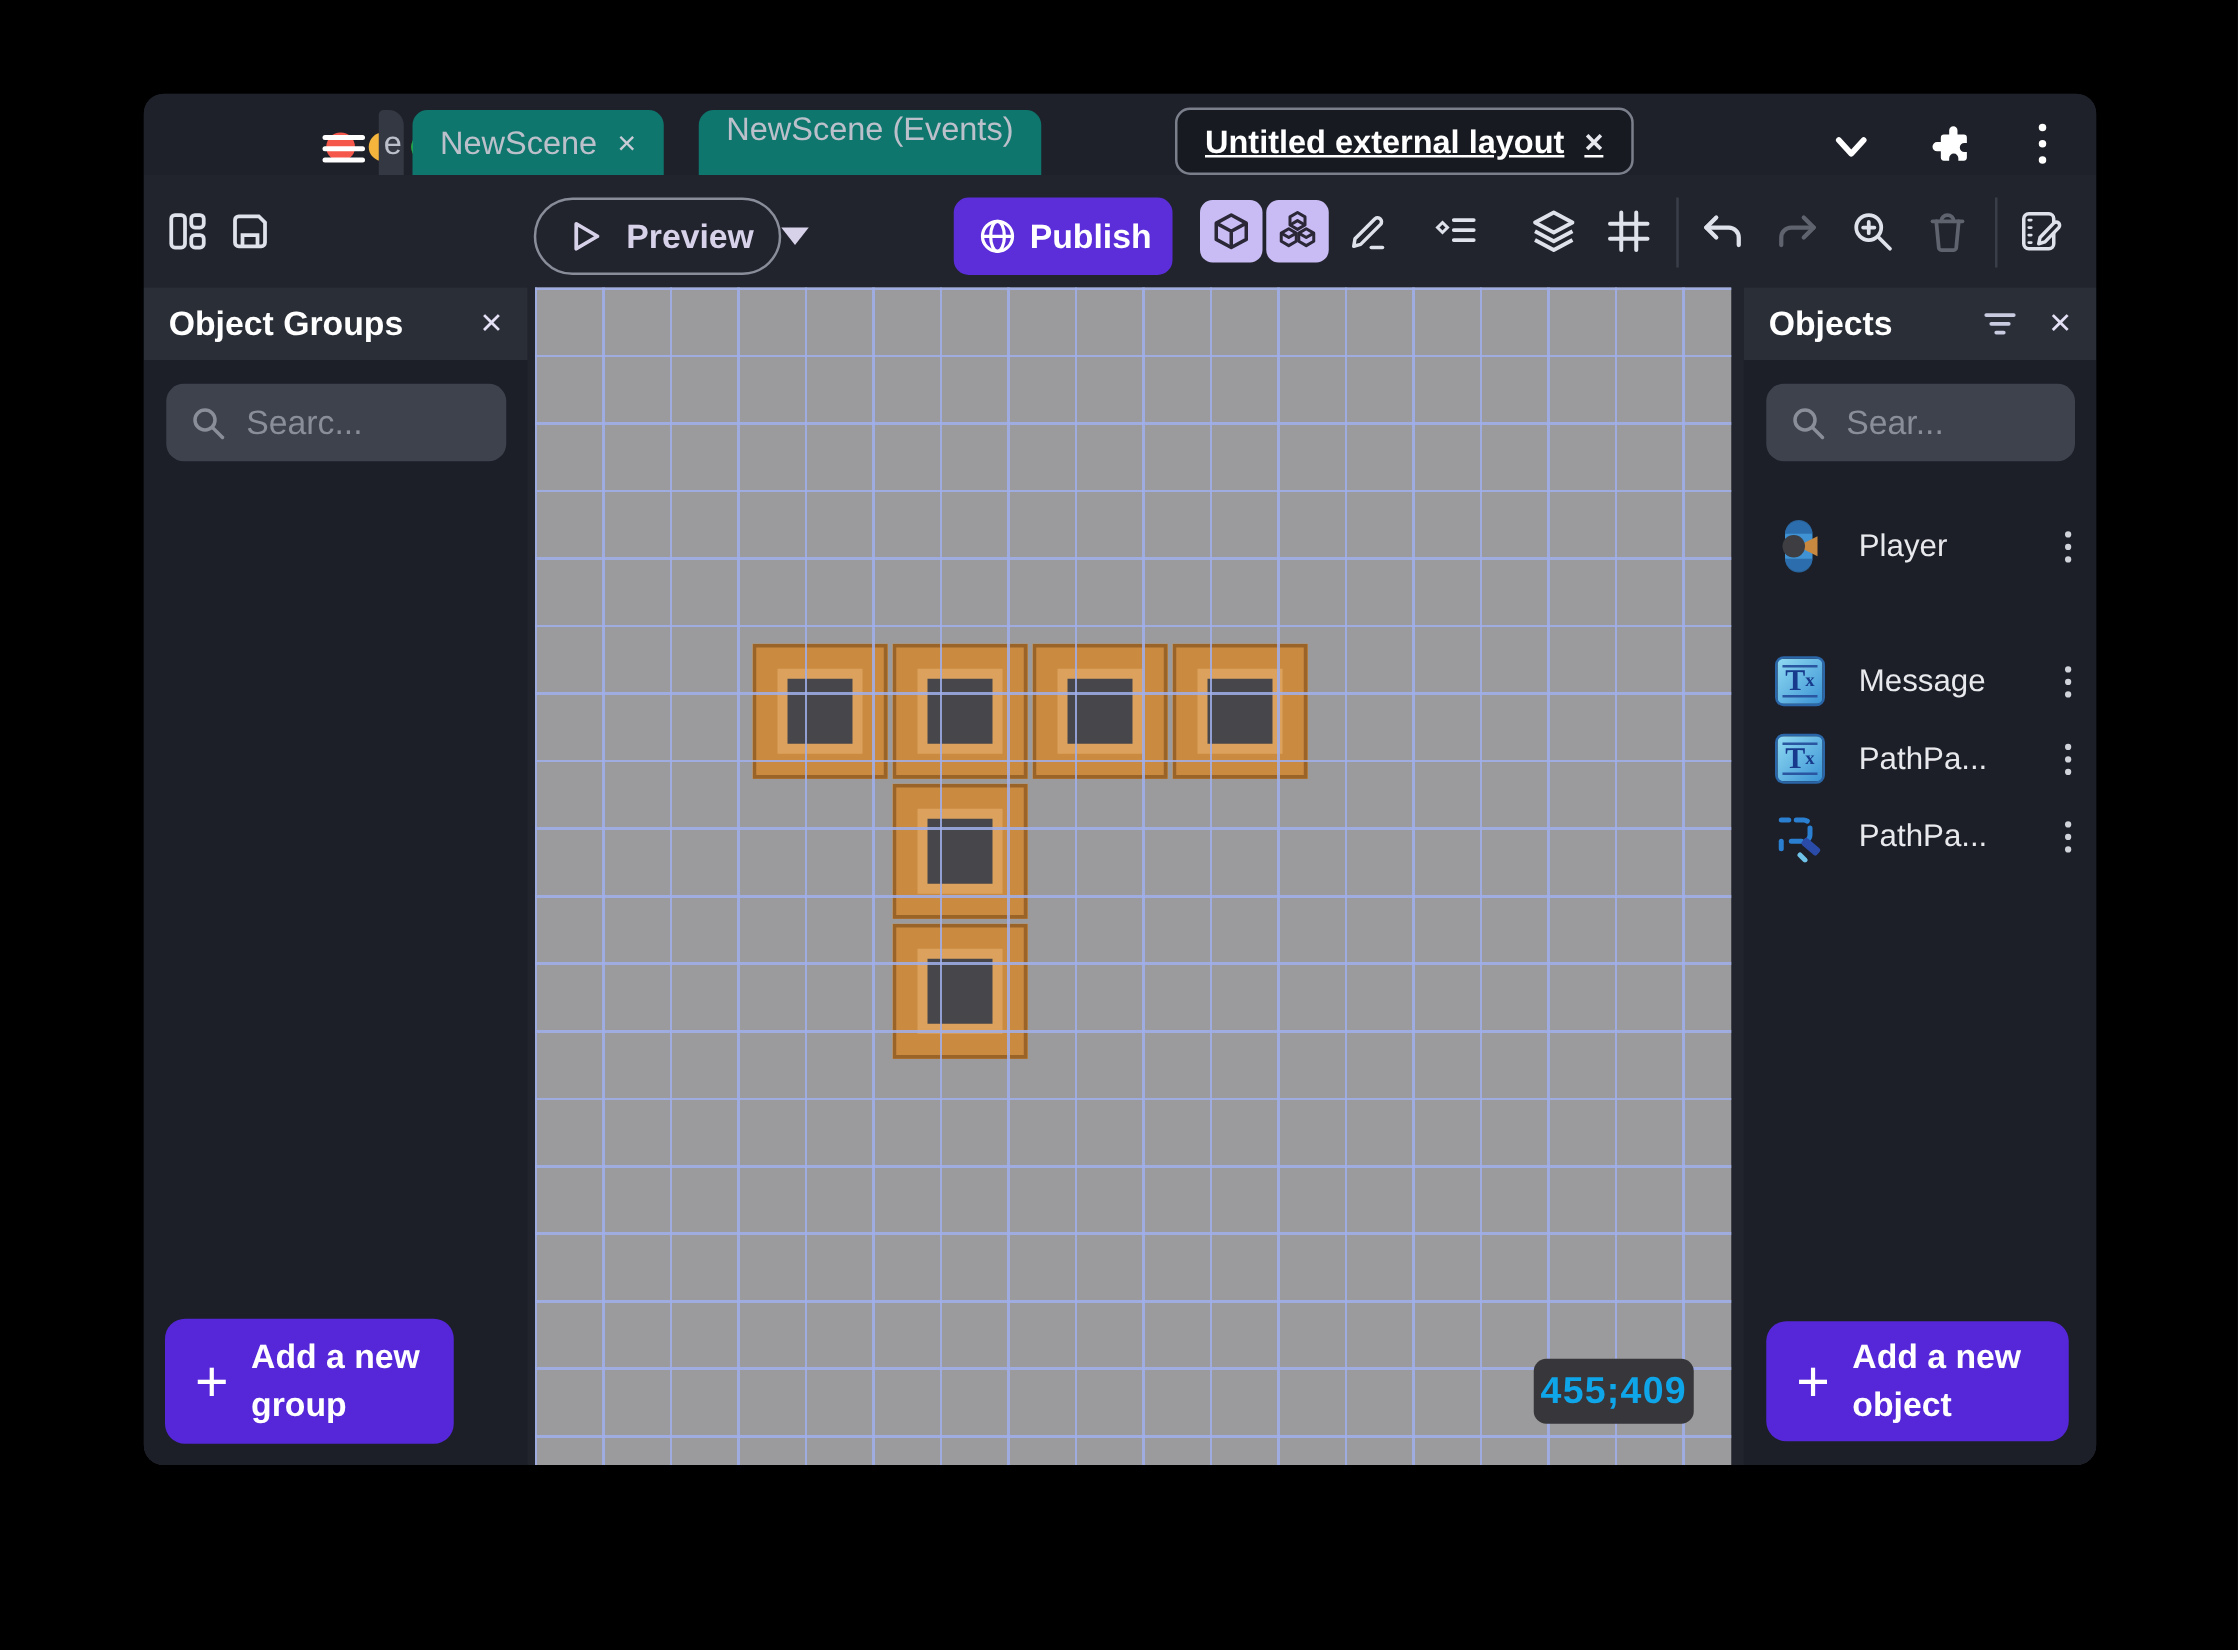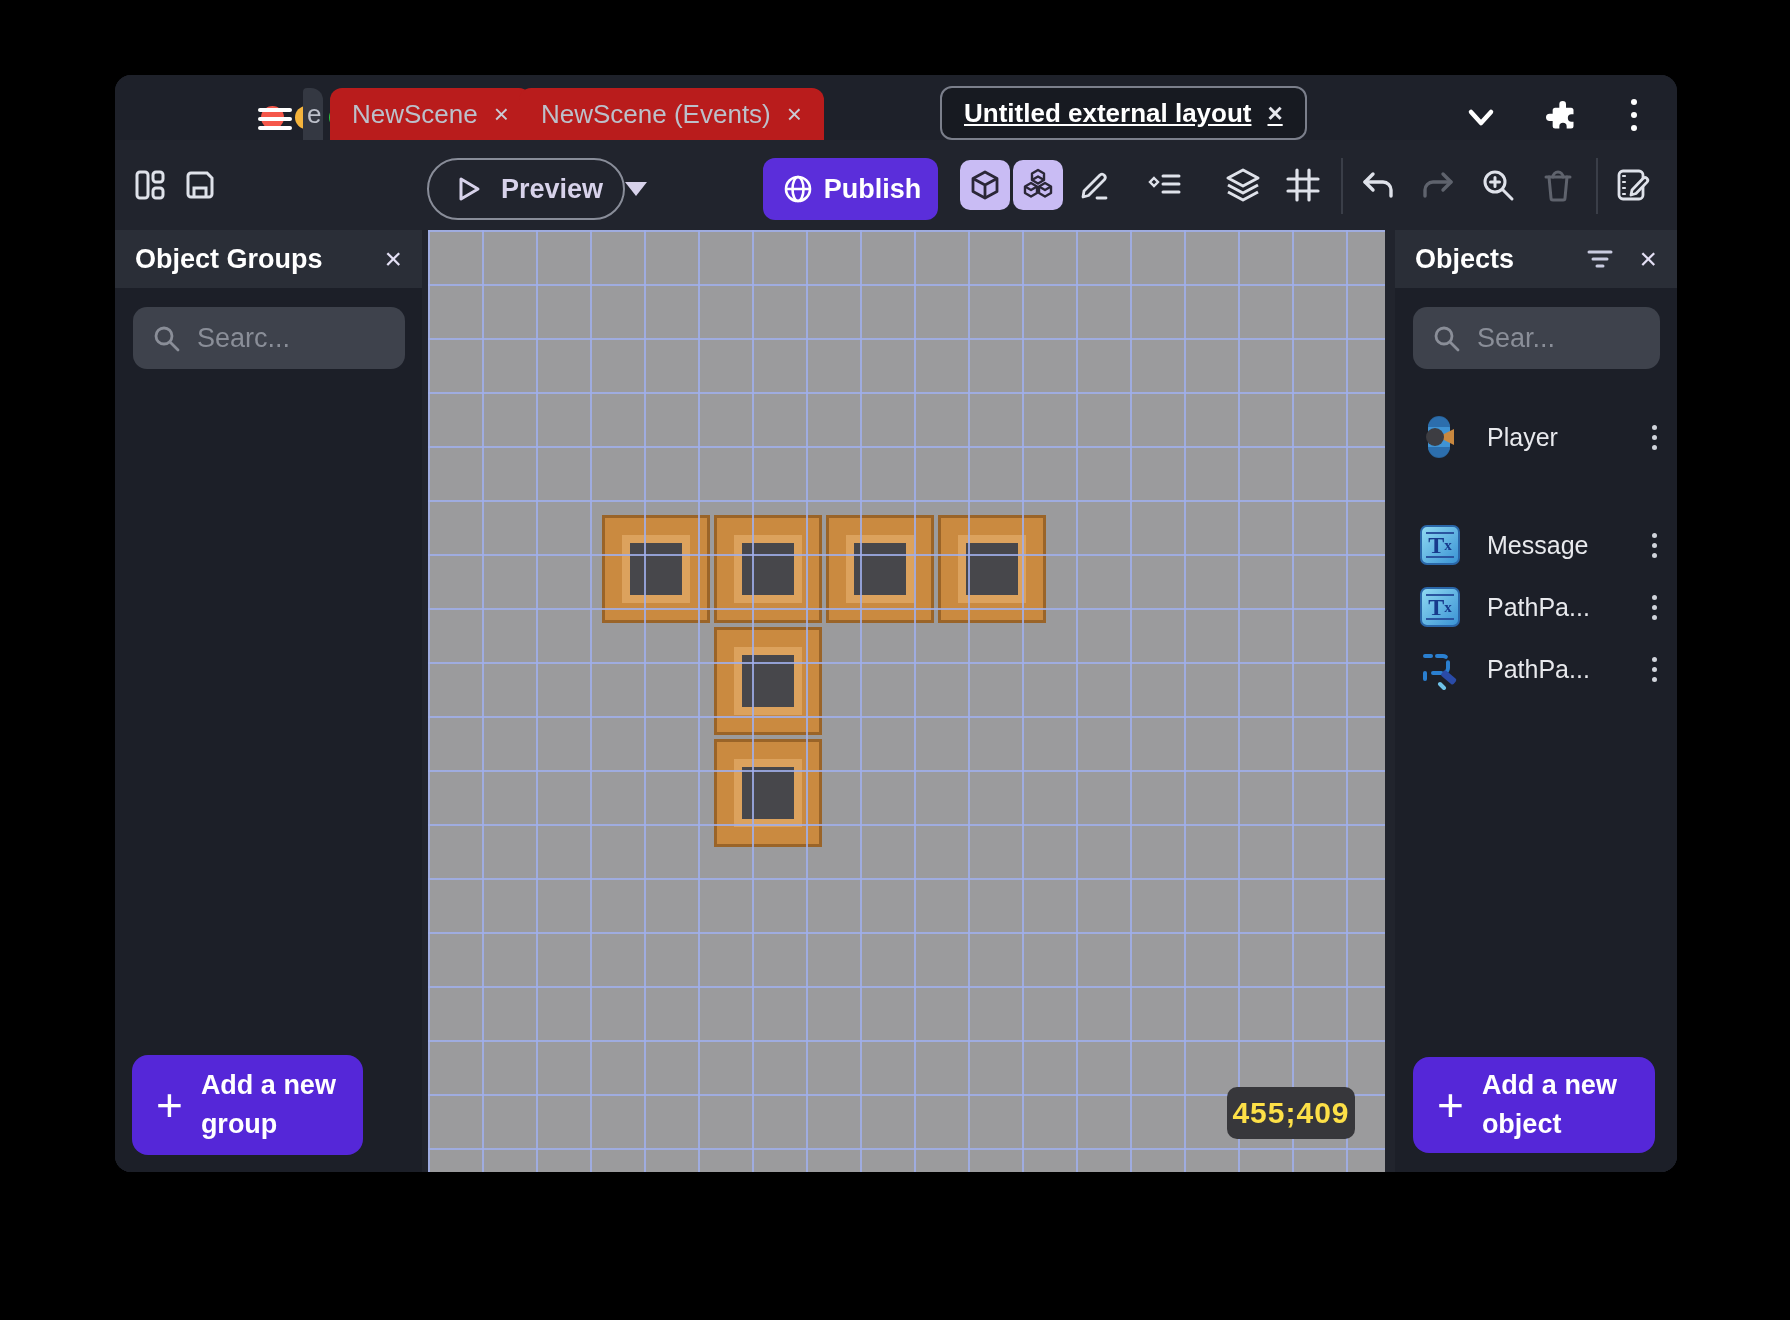--- a/index.html
+++ b/index.html
@@ -9,21 +9,21 @@
   .window { position:absolute; left:115px; top:75px; width:1562px; height:1097px;
             background:#21242d; border-radius:16px; overflow:hidden;
             box-shadow:0 30px 80px rgba(0,0,0,.8); }
 
   
   .titlebar { position:absolute; left:0; top:0; width:100%; height:65px; background:#1e212a; }
   .light { position:absolute; top:31px; width:23px; height:23px; border-radius:50%; }
   .hamburger { position:absolute; left:143px; top:33px; width:34px; height:22px; cursor:pointer; }
   .hamburger span { display:block; height:3.5px; background:#fff; border-radius:2px; margin-bottom:5.5px; }
 
-  .tab { position:absolute; top:13px; height:52px; background:#b91c1c; border-radius:12px 12px 0 0;
+  .tab { position:absolute; top:13px; height:52px; background:#0f766e; border-radius:12px 12px 0 0;
          display:flex; align-items:center; gap:16px; padding:0 22px; color:#bcc0ca;
          font-size:26px; cursor:pointer; white-space:nowrap; }
   .tab .close { font-size:26px; color:#c9ccd6; line-height:1; }
   .tab.sliver { width:20px; padding:0 4px; overflow:hidden; border-radius:4px 12px 0 0; background:#343842; }
   .tab.active { top:11px; height:54px; background:#171a21; border:2px solid #7b7f8b;
                 border-radius:12px; color:#ffffff; font-weight:bold; }
   .tab.active .close { color:#e8e9ef; }
 
   .tb-action { position:absolute; top:24px; color:#fff; cursor:pointer; }
 
@@ -92,21 +92,21 @@
   .canvas { position:absolute; left:313px; top:0; width:957px; height:942px; background:#9b9b9d; }
   .grid-overlay { position:absolute; inset:0; pointer-events:none; z-index:3;
     background-image:
       repeating-linear-gradient(to right, rgba(160,175,235,.85) 0 2px, transparent 2px 54px),
       repeating-linear-gradient(to bottom, rgba(160,175,235,.85) 0 2px, transparent 2px 54px); }
   .tile { position:absolute; width:108px; height:108px; background:#ca8a40; z-index:2; cursor:pointer;
           box-shadow: inset 0 0 0 3px #9a6428, inset 0 0 0 20px #ca8a40, inset 0 0 0 29px #dca25d;
           display:flex; align-items:center; justify-content:center; }
   .tile i { display:block; width:52px; height:52px; background:#47474b; }
   .coord-badge { position:absolute; left:799px; top:857px; width:128px; height:52px; z-index:4;
-                 background:#37373b; border-radius:10px; color:#fde047; font-size:30px; font-weight:bold;
+                 background:#37373b; border-radius:10px; color:#0ea5e9; font-size:30px; font-weight:bold;
                  display:flex; align-items:center; justify-content:center; letter-spacing:1px; }
 
   svg { display:block; }
 </style>
 </head>
 <body>
 
 <div class="window">
 
   <div class="titlebar">
@@ -119,21 +119,21 @@
         <span></span>
       </span>
 
     <div class="tab sliver" style="left:188px;">
       <span>e</span>
     </div>
     <div class="tab" style="left:215px;">
       <span>NewScene</span>
       <span class="close">×</span>
     </div>
-    <div class="tab" style="left:404px;">
+    <div class="tab" style="left:444px;flex-direction:column;">
       <span>NewScene (Events)</span>
       <span class="close">×</span>
     </div>
     <div class="tab active" style="left:825px;text-decoration:underline;">
       <span>Untitled external layout</span>
       <span class="close">×</span>
     </div>
 
     <span class="tb-action" style="left:1348px;">
       <svg width="36" height="36" viewBox="0 0 36 36">

